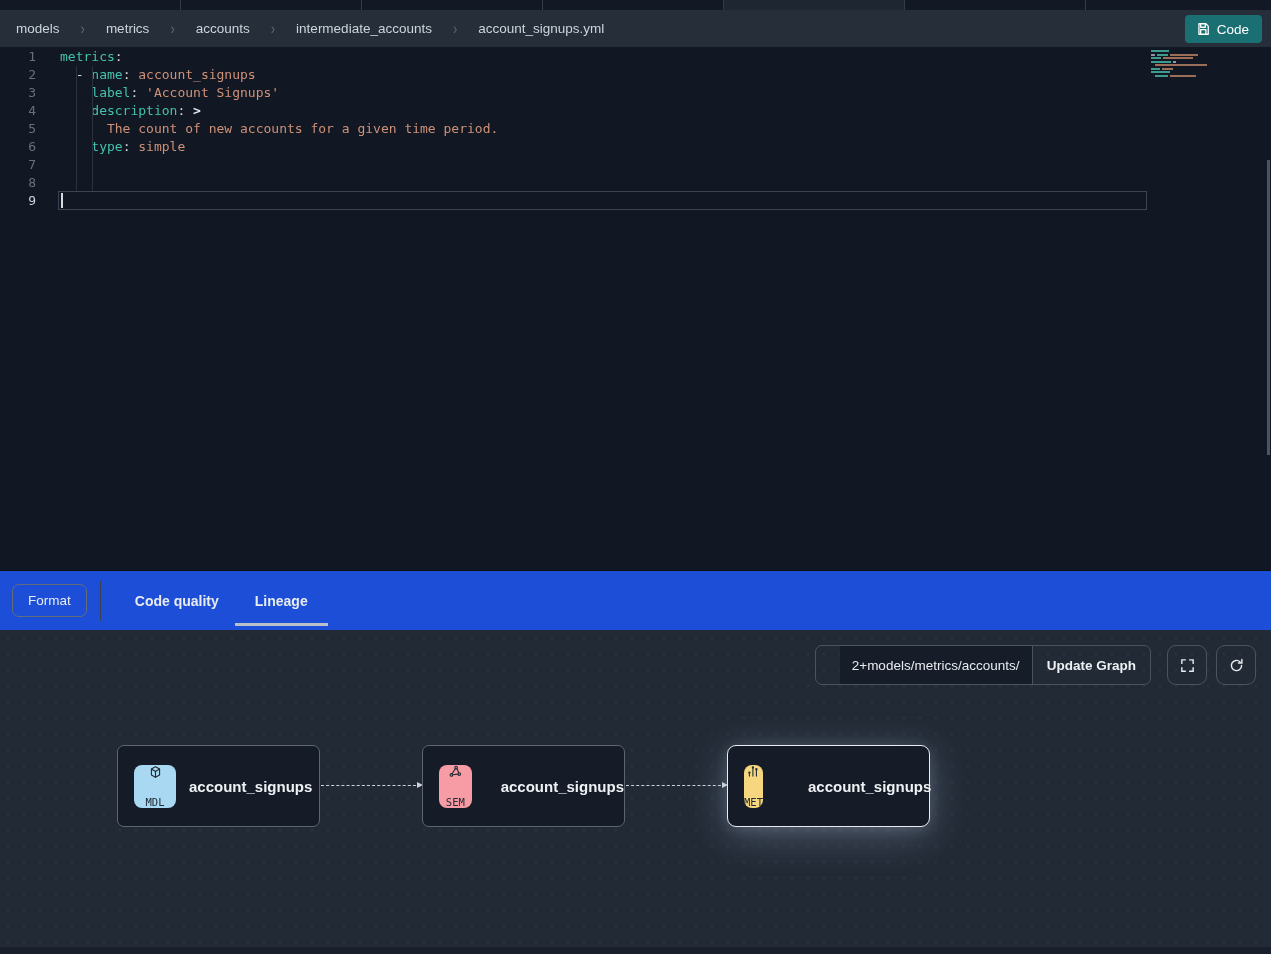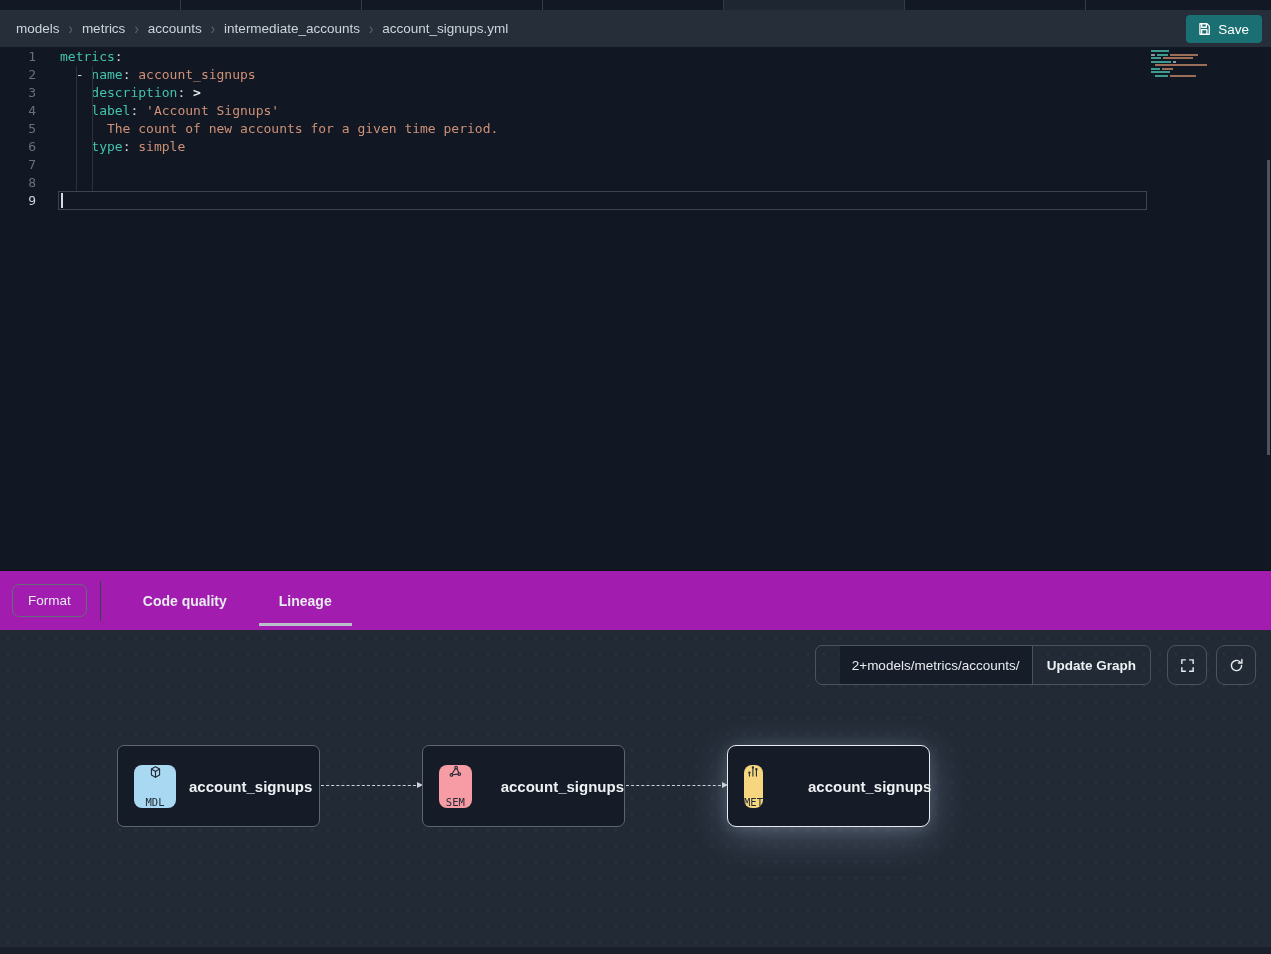--- a/index.html
+++ b/index.html
@@ -7,21 +7,21 @@
   .screen { position:relative; width:1271px; height:954px; overflow:hidden; background:#121823; }
 
   
   .top-strip { display:flex; height:10px; background:#111722; }
   .top-strip .seg { flex:0 0 181px; height:100%; background:#121824; border-right:1px solid #343c49; }
   .top-strip .seg.active { background:#1e2631; }
   .top-strip .seg:last-child { flex:1 1 auto; border-right:none; }
 
   
   .crumb-bar { position:relative; height:37px; background:#262e3a; display:flex; align-items:center; padding:0 16px; }
-  .breadcrumb { display:flex; align-items:center; gap:9px; font-size:13.5px; color:#ced4db; }
+  .breadcrumb { display:flex; align-items:center; gap:21px; font-size:13.5px; color:#ced4db; }
   .breadcrumb .crumb { cursor:pointer; }
   .breadcrumb .sep { color:#5c6572; font-size:13px; transform:scaleY(1.25); }
   .save-btn { position:absolute; right:9px; top:5px; height:28px; display:flex; align-items:center; gap:7px;
     background:#1a6f72; color:#fff; border:none; border-radius:4px; padding:0 13px 0 11px;
     font-family:"Liberation Sans",sans-serif; font-size:13.5px; cursor:pointer; }
   .save-btn svg { width:14px; height:14px; }
 
   
   .editor { position:relative; height:523px; background:#121823; font-family:"DejaVu Sans Mono", monospace; font-size:13px; }
   .gutter { position:absolute; left:0; top:1px; width:36px; text-align:right; color:#67707d; user-select:none; }
@@ -39,25 +39,25 @@
   .current-line { position:absolute; left:58px; top:144px; height:19px; width:1089px; border:1px solid #3a4452; }
   .cursor { position:absolute; left:2px; top:1px; width:1.5px; height:15px; background:#d7dade; }
   .minimap { position:absolute; left:1151px; top:3px; width:62px; display:flex; flex-direction:column; gap:1.5px; }
   .mm-row { display:flex; gap:2px; height:2px; }
   .mm-t { background:#3c9b8c; height:2px; }
   .mm-o { background:#9c6e58; height:2px; }
   .mm-w { background:#8f949c; height:2px; }
   .scrollbar-thumb { position:absolute; right:1px; top:113px; width:3px; height:295px; background:#4d545f; }
 
   
-  .bottom-tabbar { position:relative; height:60px; background:#a21caf; border-top:1px solid #0b0f16; display:flex; align-items:center; }
+  .bottom-tabbar { position:relative; height:60px; background:#1d4ed8; border-top:1px solid #0b0f16; display:flex; align-items:center; }
   .format-btn { margin-left:12px; height:33px; padding:0 15px; background:transparent; color:#e8ebef;
     border:1px solid #636c79; border-radius:7px; font-family:"Liberation Sans",sans-serif; font-size:13.5px; cursor:pointer; }
   .vdiv { width:1px; height:40px; background:#39414e; margin:0 16px 0 13px; }
-  .tab { position:relative; margin:0 23px; padding:0 3px; font-size:14px; font-weight:700; color:#e8ebef; cursor:pointer; }
+  .tab { position:relative; margin:0 15px; padding:0 3px; font-size:14px; font-weight:700; color:#e8ebef; cursor:pointer; }
   .tab.active::after { content:""; position:absolute; left:-17px; right:-17px; bottom:-17px; height:2.5px; background:#b9c0c9; }
 
   
   .canvas { position:relative; height:324px; background:#222a36;
     background-image:radial-gradient(circle, #2d3543 1px, transparent 1.2px); background-size:16px 16px; }
   .canvas-bottom-strip { position:absolute; left:0; right:0; bottom:0; height:7px; background:#1a202b; }
 
   .controls { position:absolute; top:15px; right:15px; display:flex; align-items:center; }
   .selector-group { display:flex; border:1px solid #4a5361; border-radius:7px; overflow:hidden;padding-left:24px; }
   .selector-input { width:192px; height:38px; background:#161d28; border:none; outline:none; color:#e8ebef;
@@ -115,41 +115,41 @@
       <span class="crumb">account_signups.yml</span>
     </nav>
     <button class="save-btn">
       <span style="display:flex">
         <svg viewBox="0 0 24 24" fill="none" stroke="#ffffff" stroke-width="2.2" stroke-linejoin="round">
           <path d="M5 3h12l4 4v14H5z"></path>
             <path d="M8 3v6h8V3"></path>
             <path d="M8 21v-8h9v8"></path>
         </svg>
       </span>
-      <span>Save</span>
+      <span>Code</span>
     </button>
   </header>
 
   <div class="editor">
     <div class="gutter" id="gutter">
         <div class="ln-num">1</div>
         <div class="ln-num">2</div>
         <div class="ln-num">3</div>
         <div class="ln-num">4</div>
         <div class="ln-num">5</div>
         <div class="ln-num">6</div>
         <div class="ln-num">7</div>
         <div class="ln-num">8</div>
         <div class="ln-num cur">9</div>
       </div>
     <div class="code-lines" id="code-lines">
         <div class="code-line"><span class="tok-key">metrics</span><span class="tok-punct">:</span></div>
         <div class="code-line"><span class="tok-punct">  - </span><span class="tok-key">name</span><span class="tok-punct">:</span><span class="tok-str"> account_signups</span></div>
+        <div class="code-line"><span class="tok-punct">    </span><span class="tok-key">label</span><span class="tok-punct">:</span><span class="tok-str"> 'Account Signups'</span></div>
         <div class="code-line"><span class="tok-punct">    </span><span class="tok-key">description</span><span class="tok-punct">:</span><span class="tok-bold"> &gt;</span></div>
-        <div class="code-line"><span class="tok-punct">    </span><span class="tok-key">label</span><span class="tok-punct">:</span><span class="tok-str"> 'Account Signups'</span></div>
         <div class="code-line"><span class="tok-punct">      </span><span class="tok-str">The count of new accounts for a given time period.</span></div>
         <div class="code-line"><span class="tok-punct">    </span><span class="tok-key">type</span><span class="tok-punct">:</span><span class="tok-str"> simple</span></div>
         <div class="code-line"></div>
       </div>
     <div class="indent-guide g1"></div>
     <div class="indent-guide g2"></div>
     <div class="current-line">
       <div class="cursor"></div>
     </div>
     <div class="minimap">

